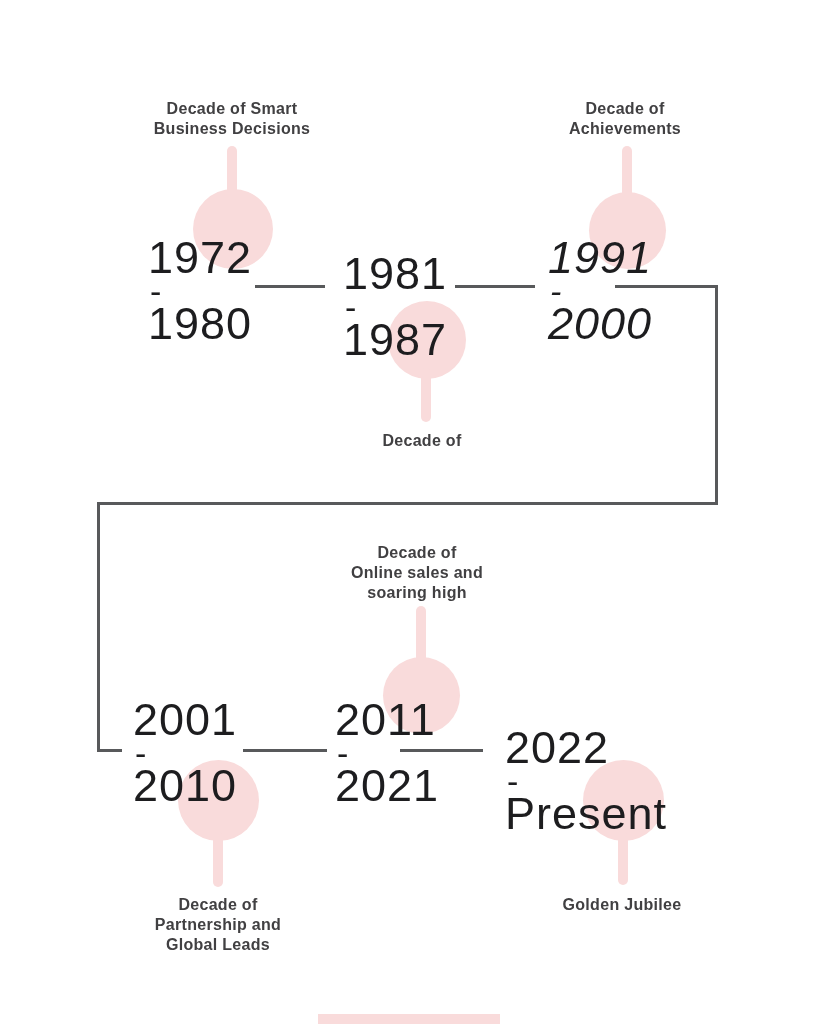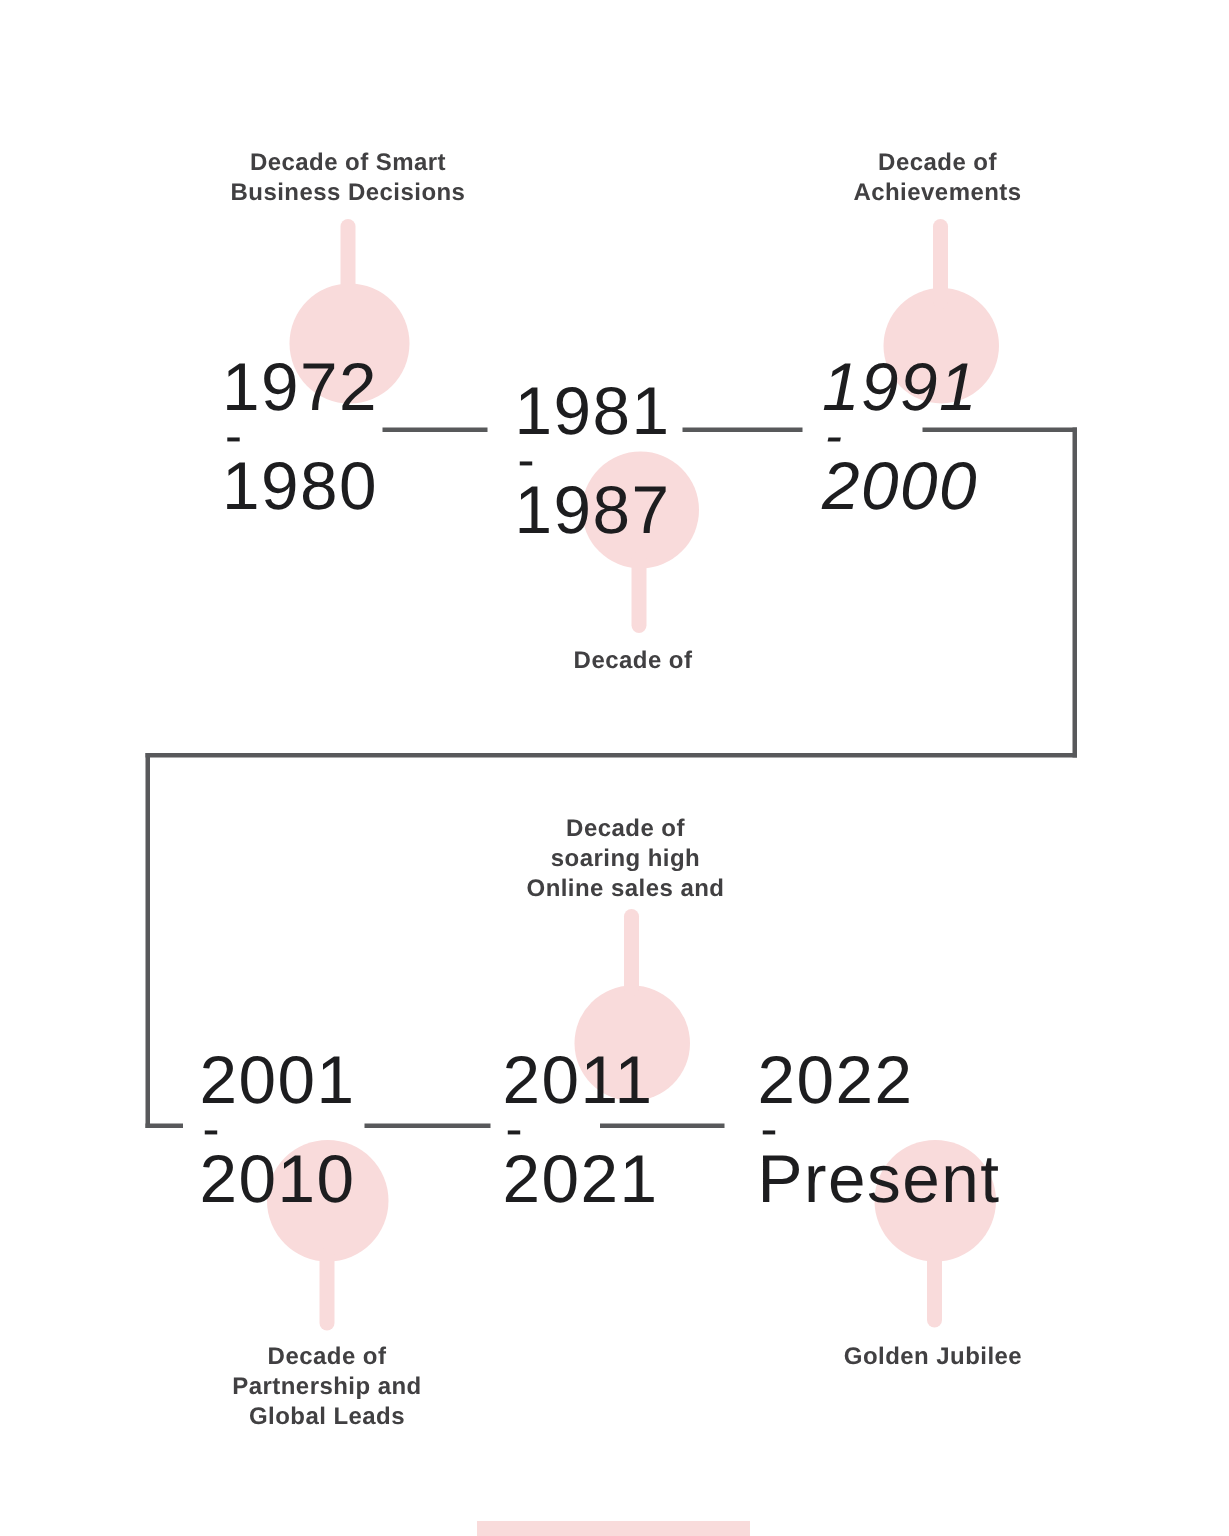--- a/index.html
+++ b/index.html
@@ -108,22 +108,22 @@
     <div>Decade of</div>
     <div>Achievements</div>
   </div>
   <div class="plabel" style="left:78px; top:895px;">
     <div>Decade of</div>
     <div>Partnership and</div>
     <div>Global Leads</div>
   </div>
   <div class="plabel" style="left:277px; top:543px;">
     <div>Decade of</div>
+    <div>Online sales and</div>
     <div>soaring high</div>
-    <div>Online sales and</div>
   </div>
   <div class="plabel" style="left:482px; top:895px;">
     <div>Golden Jubilee</div>
   </div>
 
   <div class="years" style="left:148px; top:234px;">
     <div class="yr">1972</div>
     <div class="sep">-</div>
     <div class="yr">1980</div>
   </div>
@@ -140,21 +140,21 @@
   <div class="years" style="left:133px; top:696px;">
     <div class="yr">2001</div>
     <div class="sep">-</div>
     <div class="yr">2010</div>
   </div>
   <div class="years" style="left:335px; top:696px;">
     <div class="yr">2011</div>
     <div class="sep">-</div>
     <div class="yr">2021</div>
   </div>
-  <div class="years" style="left:505px; top:696px;">
+  <div class="years" style="left:505px; top:724px;">
     <div class="yr">2022</div>
     <div class="sep">-</div>
     <div class="yr">Present</div>
   </div>
 
   <div class="accent-bar" style="left:318px; top:1014px; width:182px; height:10px;"></div>
 
 </div>
 
 </body></html>

